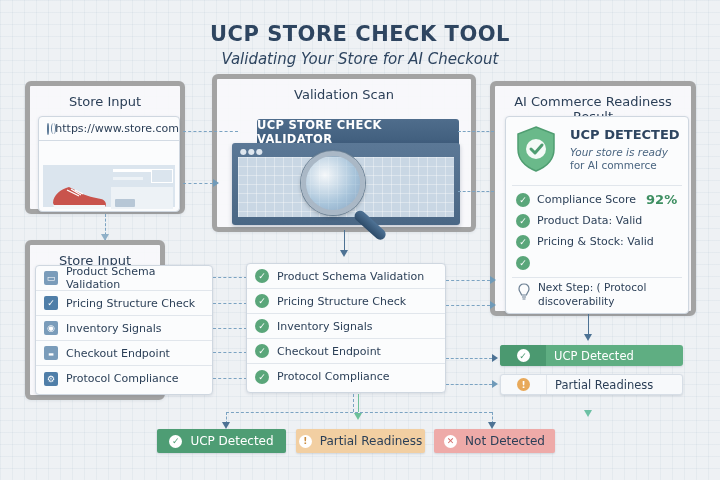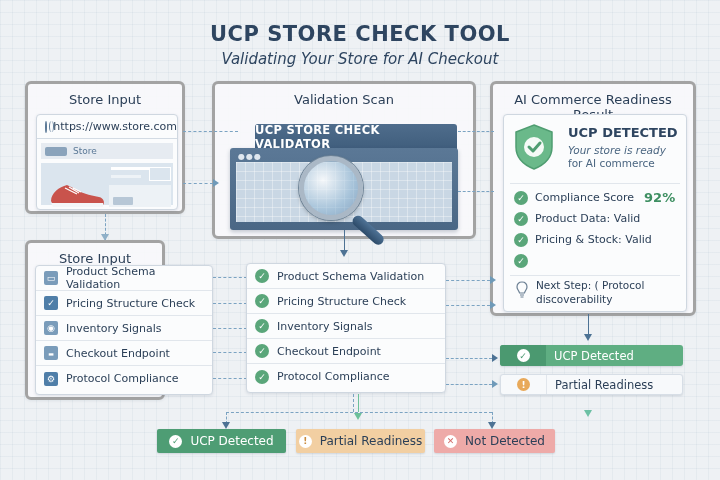--- a/index.html
+++ b/index.html
@@ -18,21 +18,21 @@
     .title {
       left: 0; width: 720px; top: 22px; text-align: center;
       font-size: 21px; font-weight: bold; color: #2e4560; letter-spacing: 0.5px;
     }
     .subtitle {
       left: 0; width: 720px; top: 50px; text-align: center;
       font-size: 15px; font-style: italic; color: #2e4560;
     }
     .panel {
       background: rgba(248,249,251,0.92);
-      border: 3px solid #a3a3a3;
+      border: 5px solid #a3a3a3;
       border-radius: 6px;
       box-shadow: 0 1px 3px rgba(40,60,90,0.08);
     }
     .panel-title {
       position: absolute; left: 0; right: 0; text-align: center;
       font-size: 13px; color: #2b3f57; font-weight: 500;
     }
     .card {
       background: #fbfcfd;
       border: 1px solid #cfd7e0;
@@ -149,41 +149,37 @@
 
 <div class="abs title">UCP STORE CHECK TOOL</div>
 <div class="abs subtitle">Validating Your Store for AI Checkout</div>
 
 <div class="abs panel" style="left:25px;top:81px;width:160px;height:133px;">
   <div class="panel-title" style="top:8px;">Store Input</div>
   <div class="abs card" style="left:8px;top:30px;width:142px;height:96px;text-decoration:underline;">
     <div class="url-bar">
       <span class="globe"></span>
       <span>https://www.store.com</span>
-    </div>
-    <div class="store-bar">
-      <span class="dots-pill"></span>
-      <span>Store</span>
     </div>
     <div class="store-body">
       <svg class="shoe" viewBox="0 0 60 30">
         <path d="M4 22 C4 14 12 8 20 6 L28 10 C34 14 42 16 52 18 C57 19 58 24 56 26 L6 26 Z" fill="#c9534c"></path>
         <path d="M4 24 L56 24 L56 28 L6 28 Z" fill="#f4f6f8"></path>
         <path d="M18 9 L30 15 M22 8 L32 14 M26 9 L34 13" stroke="#fff" stroke-width="1.2"></path>
       </svg>
       <div class="abs" style="left:70px;top:4px;width:38px;height:3px;background:#fff;"></div>
       <div class="abs" style="left:70px;top:12px;width:30px;height:3px;background:#eef3f7;"></div>
       <div class="abs" style="left:108px;top:4px;width:22px;height:14px;border:1px solid #fff;"></div>
       <div class="abs" style="left:68px;top:22px;width:62px;height:22px;background:#edf2f6;"></div>
       <div class="abs" style="left:72px;top:34px;width:20px;height:8px;background:#b7c7d6;border-radius:1px;"></div>
     </div>
   </div>
 </div>
 
-<div class="abs panel" style="left:212px;top:81px;width:264px;height:158px;">
+<div class="abs panel" style="left:212px;top:74px;width:264px;height:158px;">
   <div class="panel-title" style="top:8px;">Validation Scan</div>
   <div class="abs validator-head" style="left:40px;top:40px;width:202px;height:26px;">UCP STORE CHECK VALIDATOR</div>
   <div class="abs validator-win" style="left:15px;top:64px;width:228px;height:82px;">
     <div class="abs" style="left:8px;top:4px;font-size:8px;color:#dfe7ef;letter-spacing:1px;">●●●</div>
     <div class="validator-screen"></div>
   </div>
   <div class="lens" style="left:84px;top:72px;"></div>
   <div class="handle" style="left:139px;top:128px;"></div>
 </div>
 

